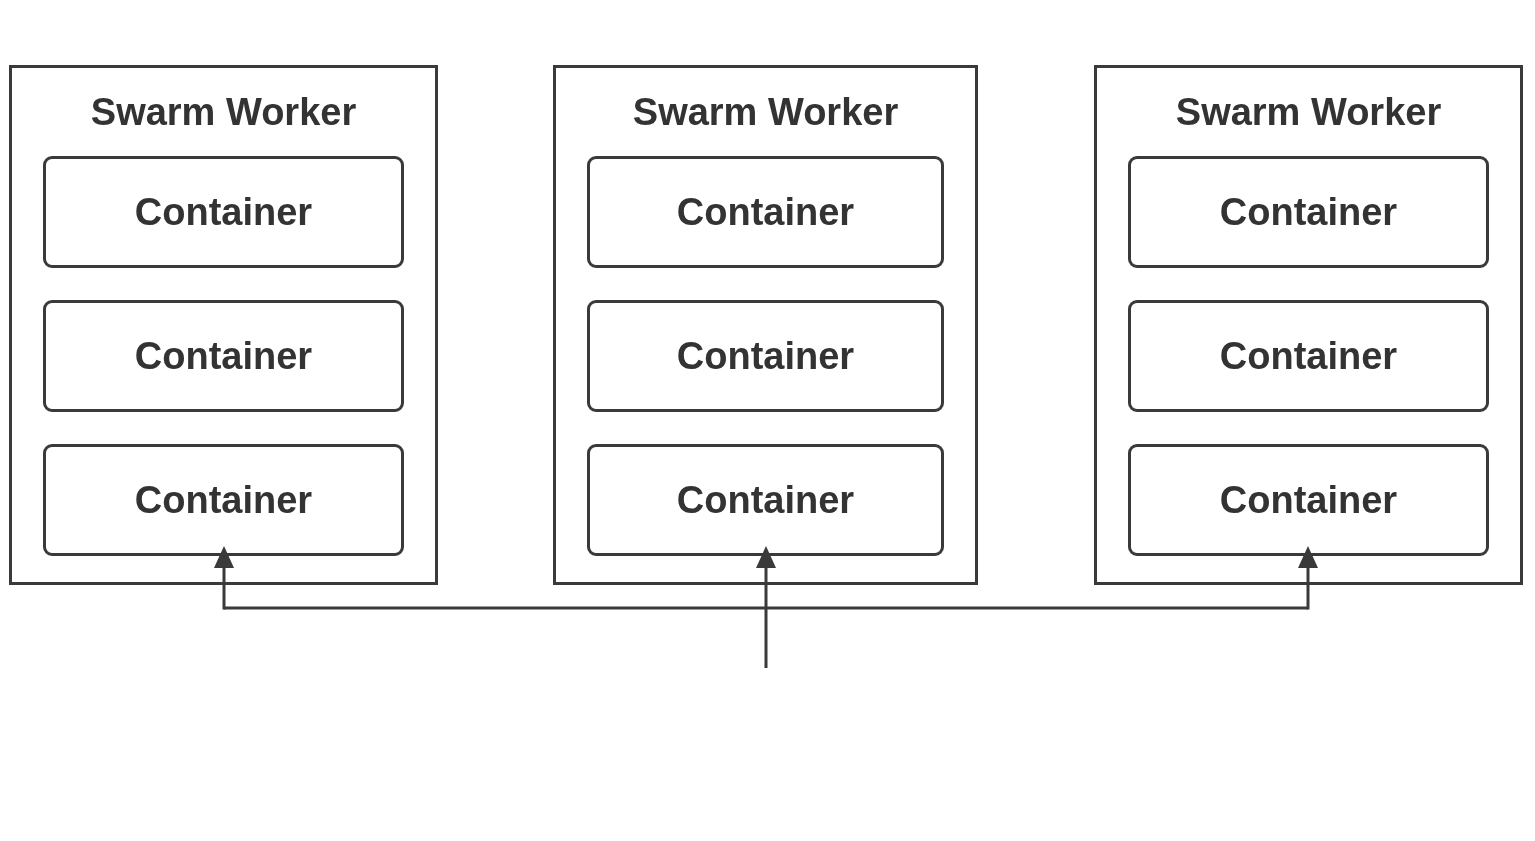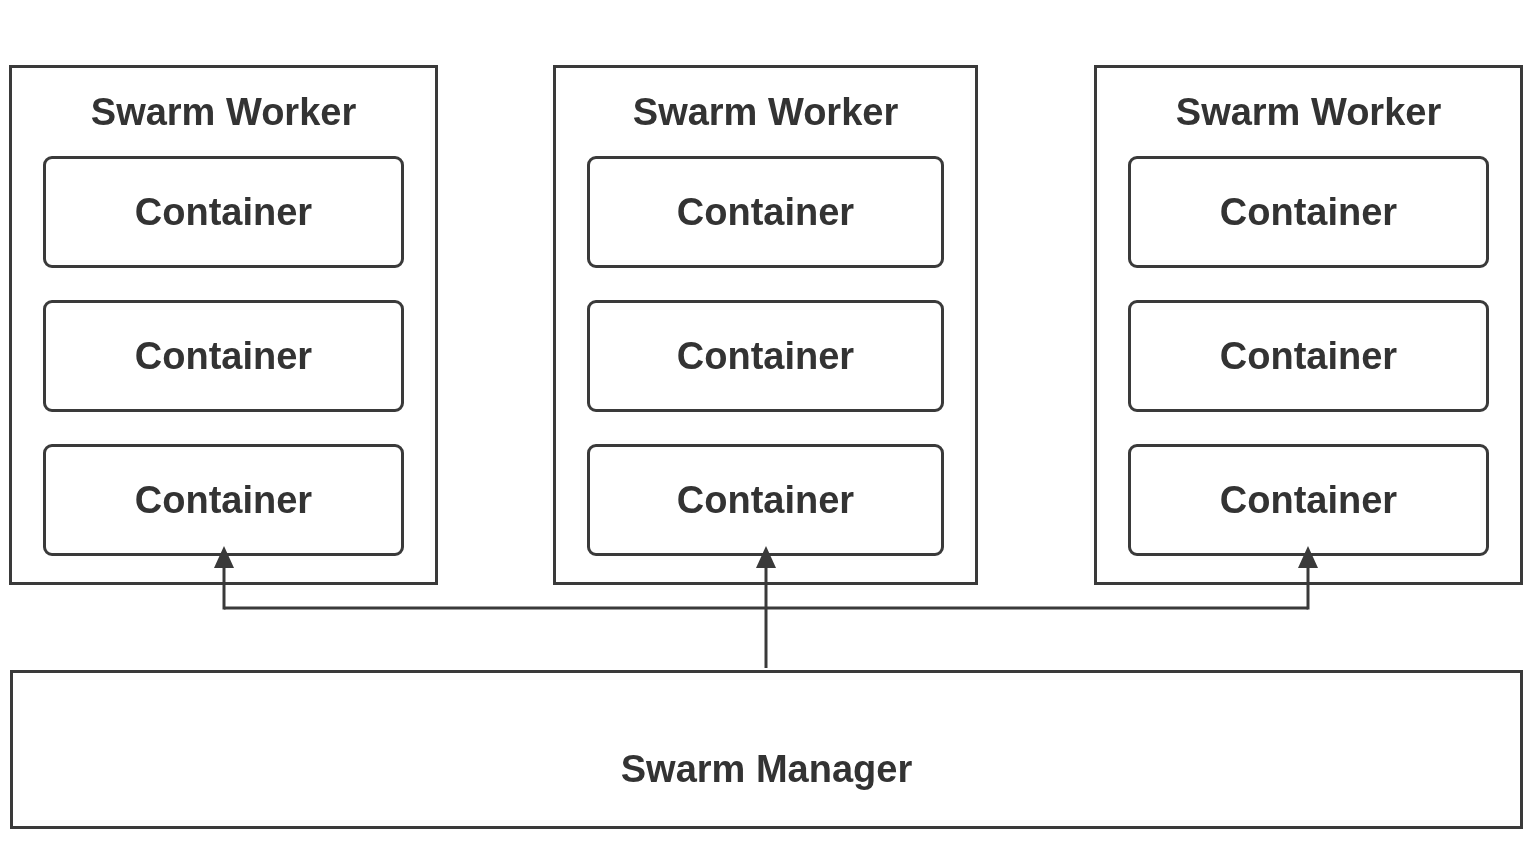--- a/index.html
+++ b/index.html
@@ -137,23 +137,20 @@
       </div>
       <div class="container-box">
         <span class="container-label">Container</span>
       </div>
       <div class="container-box">
         <span class="container-label">Container</span>
       </div>
     </div>
   </div>
 
-  <div class="manager">
-    <div class="manager-title">Swarm Manager</div>
-  </div>
 
   <svg class="arrows" viewBox="0 0 1535 841" aria-hidden="true">
 
     <path d="M766 668 L766 566"></path>
     <polygon points="766,546 756,568 776,568"></polygon>
 
     <path d="M224 608 L1308 608"></path>
 
     <path d="M224 609.5 L224 566"></path>
     <polygon points="224,546 214,568 234,568"></polygon>

